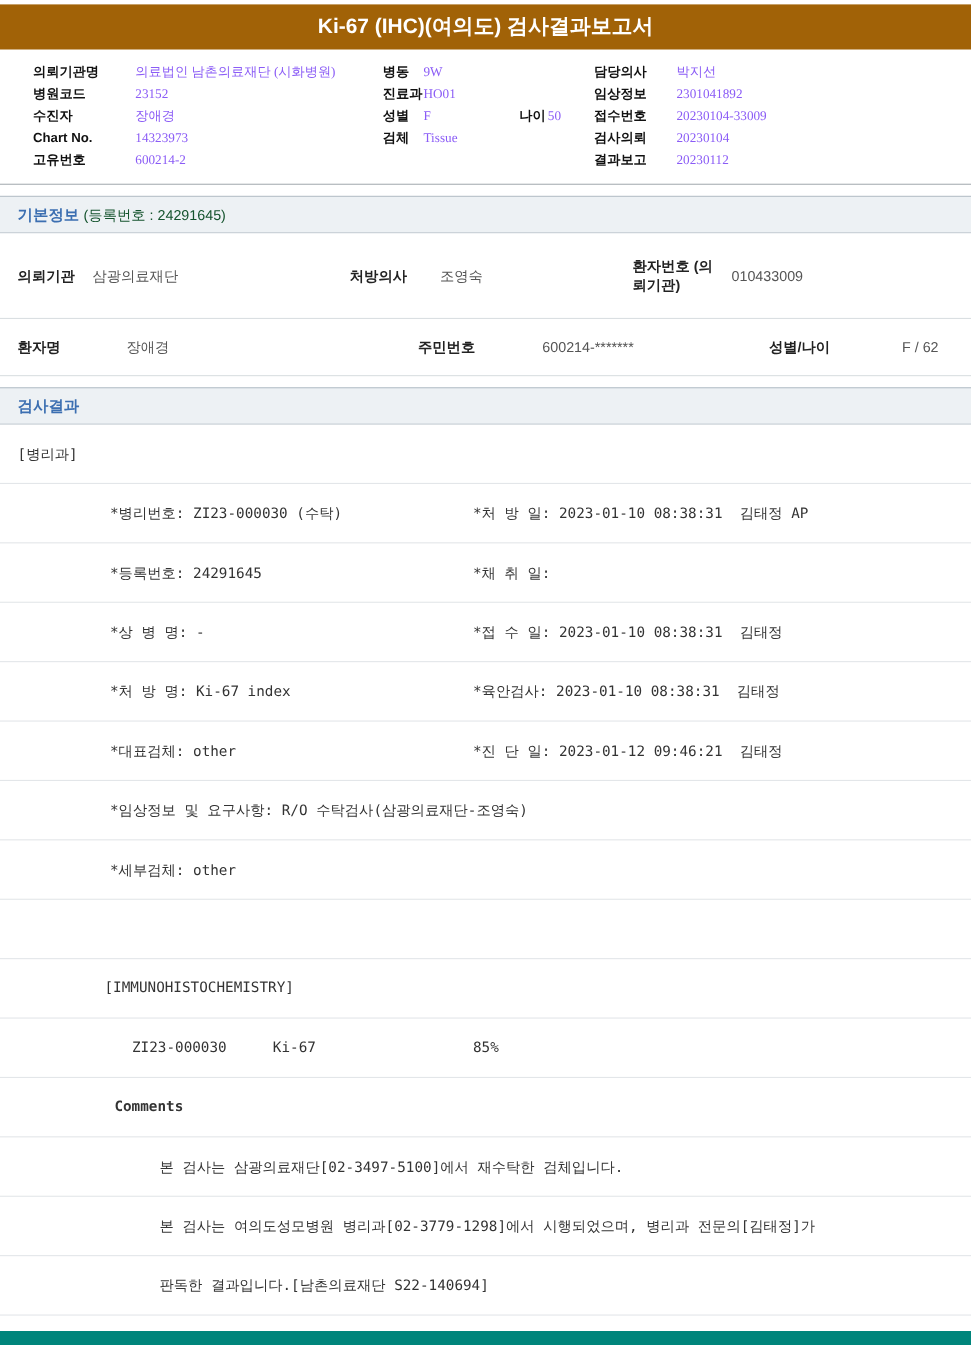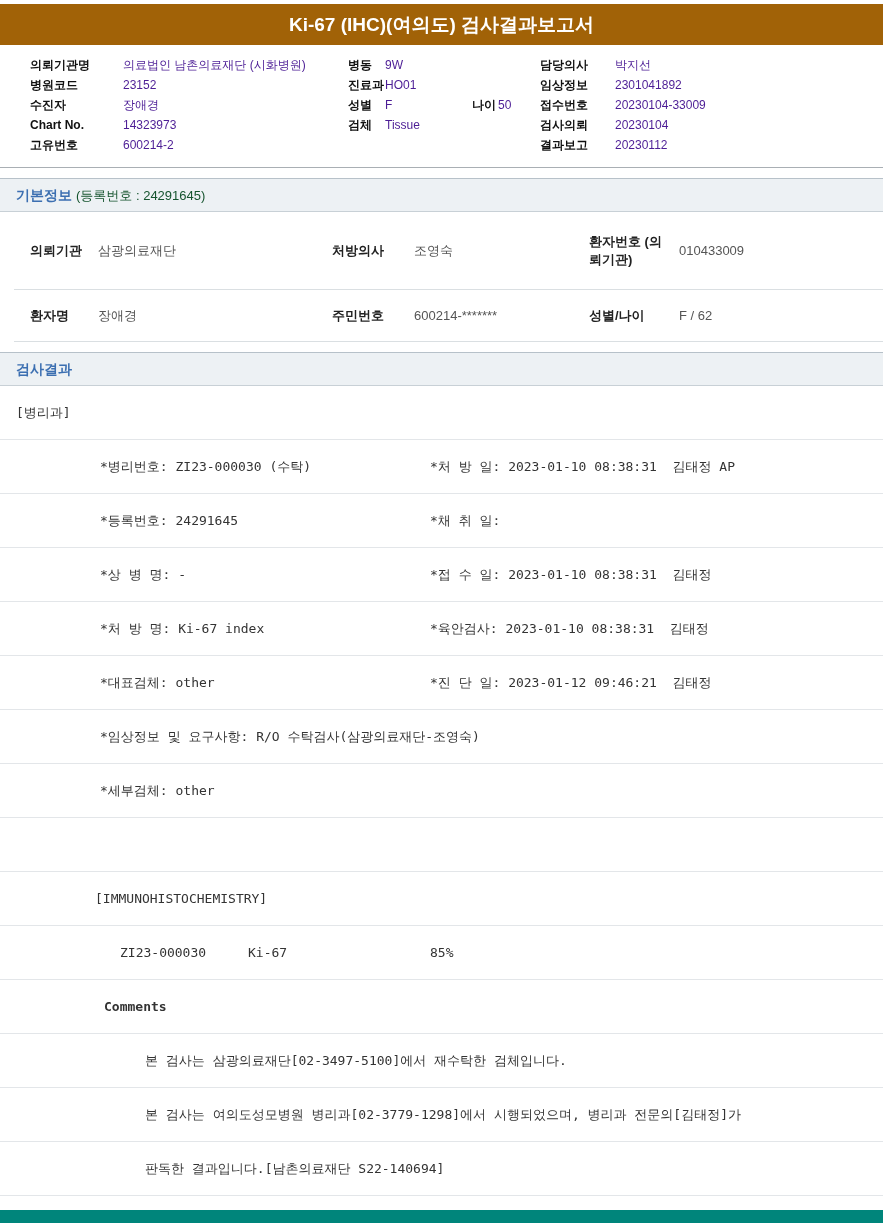--- a/index.html
+++ b/index.html
@@ -33,21 +33,21 @@
     border-bottom: 1px solid #A9AFB4;
   }
   .m-col1 { width: 318px; }
   .m-col2 { width: 192px; }
   .m-col3 { flex: 1; }
   .m-row { height: 20px; line-height: 20px; font-size: 12px; white-space: nowrap; }
   .m-label { display: inline-block; font-weight: bold; color: #111; }
   .m-col1 .m-label { width: 93px; }
   .m-col2 .m-label { width: 37px; }
   .m-col3 .m-label { width: 75px; }
-  .m-value { color: #4c1d95; }
+  .m-value { color: #8b5cf6; font-family: Liberation Serif, serif; }
   .sex-val { display: inline-block; width: 55px; }
   .m-label2 { display: inline-block; font-weight: bold; color: #111; width: 26px; margin-left: 32px; }
 
   
   .gap { height: 10px; }
   .section-bar {
     background: #EDF1F4;
     border-top: 1px solid #B7C1C9;
     border-bottom: 1px solid #C8D0D6;
     height: 34px;
@@ -59,24 +59,23 @@
   .sec-sub { color: #14532d; font-weight: normal; margin-left: 4px; font-size: 13px; }
 
   
   .info-row {
     display: grid;
     grid-template-columns: 68px 234px 82px 175px 90px 1fr;
     align-items: center;
     padding-left: 16px;
     border-bottom: 1px solid #DADFE2;
     font-size: 13px;
-    margin-left: 14px;
   }
   .row-a { min-height: 78px; }
-  .row-b { min-height: 52px; }
+  .row-b { min-height: 52px; gap: 31px; }
   .info-row .lab { font-weight: bold; color: #222; padding-right: 6px; }
   .info-row .val { color: #555; }
 
   
   .r-row {
     min-height: 54px;
     display: flex;
     align-items: center;
     border-bottom: 1px solid #E3E6E9;
     font-family: "DejaVu Sans Mono", "Liberation Mono", monospace;

